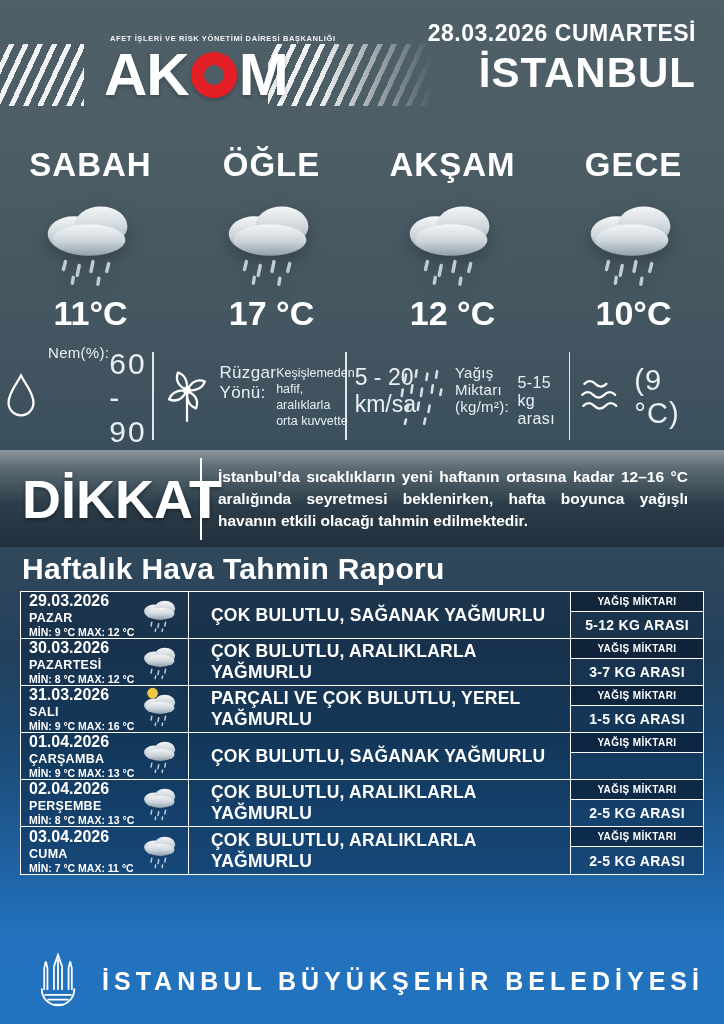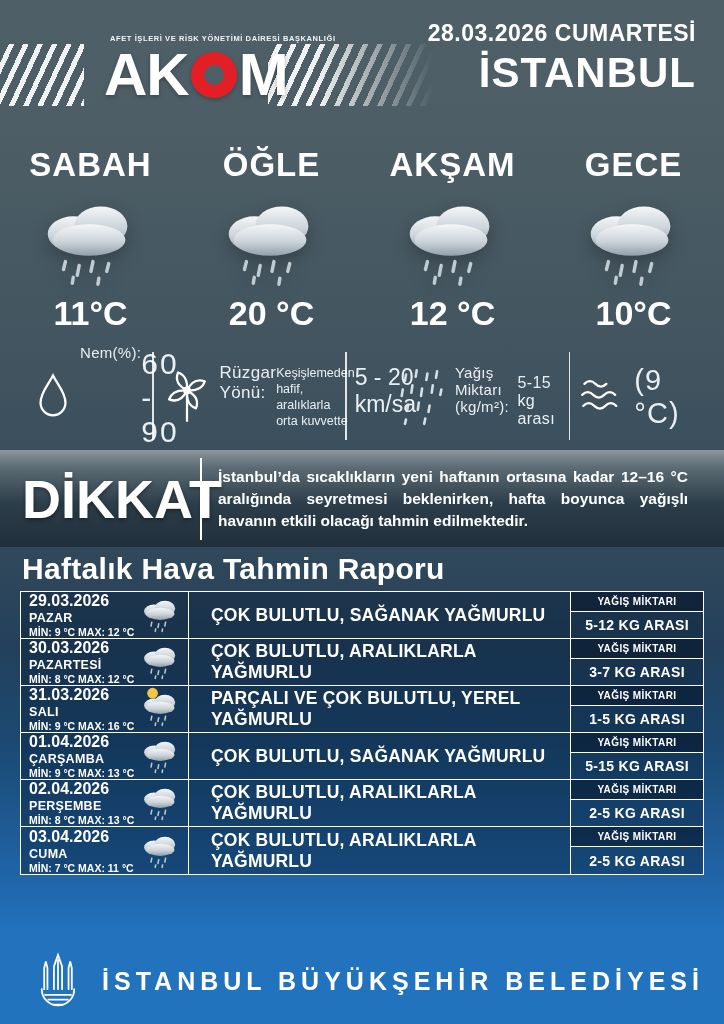--- a/index.html
+++ b/index.html
@@ -27,21 +27,21 @@
   .periods{ position:absolute; top:138px; left:0; right:0; height:200px; display:flex; }
   .period{ flex:1; display:flex; flex-direction:column; align-items:center; }
   .period-label{ font-size:33px; font-weight:800; letter-spacing:1px; margin-top:8px; }
   .period-icon{ width:118px; height:100px; margin-top:4px; filter:drop-shadow(0 6px 8px rgba(0,0,0,.25)); }
   .period-temp{ font-size:34px; font-weight:700; margin-top:2px; }
   .sun-circle{ display:none; }
   [data-icon="sun-rain-cloud"] .sun-circle{ display:inline; }
   
   .metrics{ position:absolute; top:348px; left:0; right:0; height:96px; display:flex; align-items:center; color:#e9eff3; }
   .metric{ display:flex; align-items:center; gap:10px; padding:0 10px; height:100%; }
-  .m1{ width:21%; padding-left:36px; } .m2{ width:26.5%; } .m3{ width:28.5%;margin-left:40px; } .m4{ width:24%; }
+  .m1{ width:21%; padding-left:4px; } .m2{ width:26.5%; } .m3{ width:28.5%;margin-left:40px; } .m4{ width:24%; }
   .vsep{ width:1.5px; height:88px; background:rgba(255,255,255,.85); flex:none; }
   .metric-text{ display:flex; flex-direction:row; }
   .m-label{ font-size:15px; letter-spacing:.3px; }
   .m-desc{ font-size:12.5px; line-height:1.3; margin-top:2px; }
   .m-value-big{ font-size:30px; font-weight:300; letter-spacing:2px; margin-top:3px; }
   .m-value-mid{ font-size:23px; font-weight:300; margin-top:1px; }
   .m-value-sm{ font-size:16px; margin-top:10px; letter-spacing:.4px; }
   .m-icon{ flex:none; }
   
   .warning{ position:absolute; top:450px; left:0; right:0; height:97px;
@@ -140,21 +140,21 @@
             <g stroke="#cfd9df" stroke-width="3.5" stroke-linecap="round" opacity="0.9">
               <line x1="34" y1="74" x2="32" y2="82"></line>
               <line x1="48" y1="78" x2="46" y2="88"></line>
               <line x1="62" y1="74" x2="60" y2="84"></line>
               <line x1="78" y1="76" x2="76" y2="84"></line>
               <line x1="42" y1="90" x2="41" y2="96"></line>
               <line x1="68" y1="91" x2="67" y2="97"></line>
             </g>
           </svg>
       </div>
-      <div class="period-temp">20 °C</div>
+      <div class="period-temp">17 °C</div>
     </div>
 
     <div class="period">
       <div class="period-label">AKŞAM</div>
       <div data-icon="rain-cloud">
         <svg class="period-icon" viewBox="0 0 120 100">
             <circle class="sun-circle" cx="38" cy="16" r="14" fill="#f2c744"></circle>
             <g fill="url(#cloudGrad)">
               <ellipse cx="42" cy="46" rx="26" ry="18"></ellipse>
               <ellipse cx="70" cy="38" rx="27" ry="20"></ellipse>
@@ -390,21 +390,20 @@
                 <line x1="54" y1="78" x2="52" y2="88"></line>
                 <line x1="72" y1="74" x2="70" y2="84"></line>
                 <line x1="46" y1="92" x2="45" y2="98"></line>
                 <line x1="64" y1="92" x2="63" y2="98"></line>
               </g>
             </svg></div>
       </div>
       <div class="wcell-desc">ÇOK BULUTLU, SAĞANAK YAĞMURLU</div>
       <div class="wcell-amt">
         <div class="amt-head">YAĞIŞ MİKTARI</div>
-        <div class="amt-val">5-15 KG ARASI</div>
       </div>
     </div>
 
     <div class="wrow">
       <div class="wcell-day">
         <div class="day-text">
           <div class="w-date">02.04.2026</div>
           <div class="w-day">PERŞEMBE</div>
           <div class="w-minmax">MİN: 8 °C MAX: 13 °C</div>
         </div>

